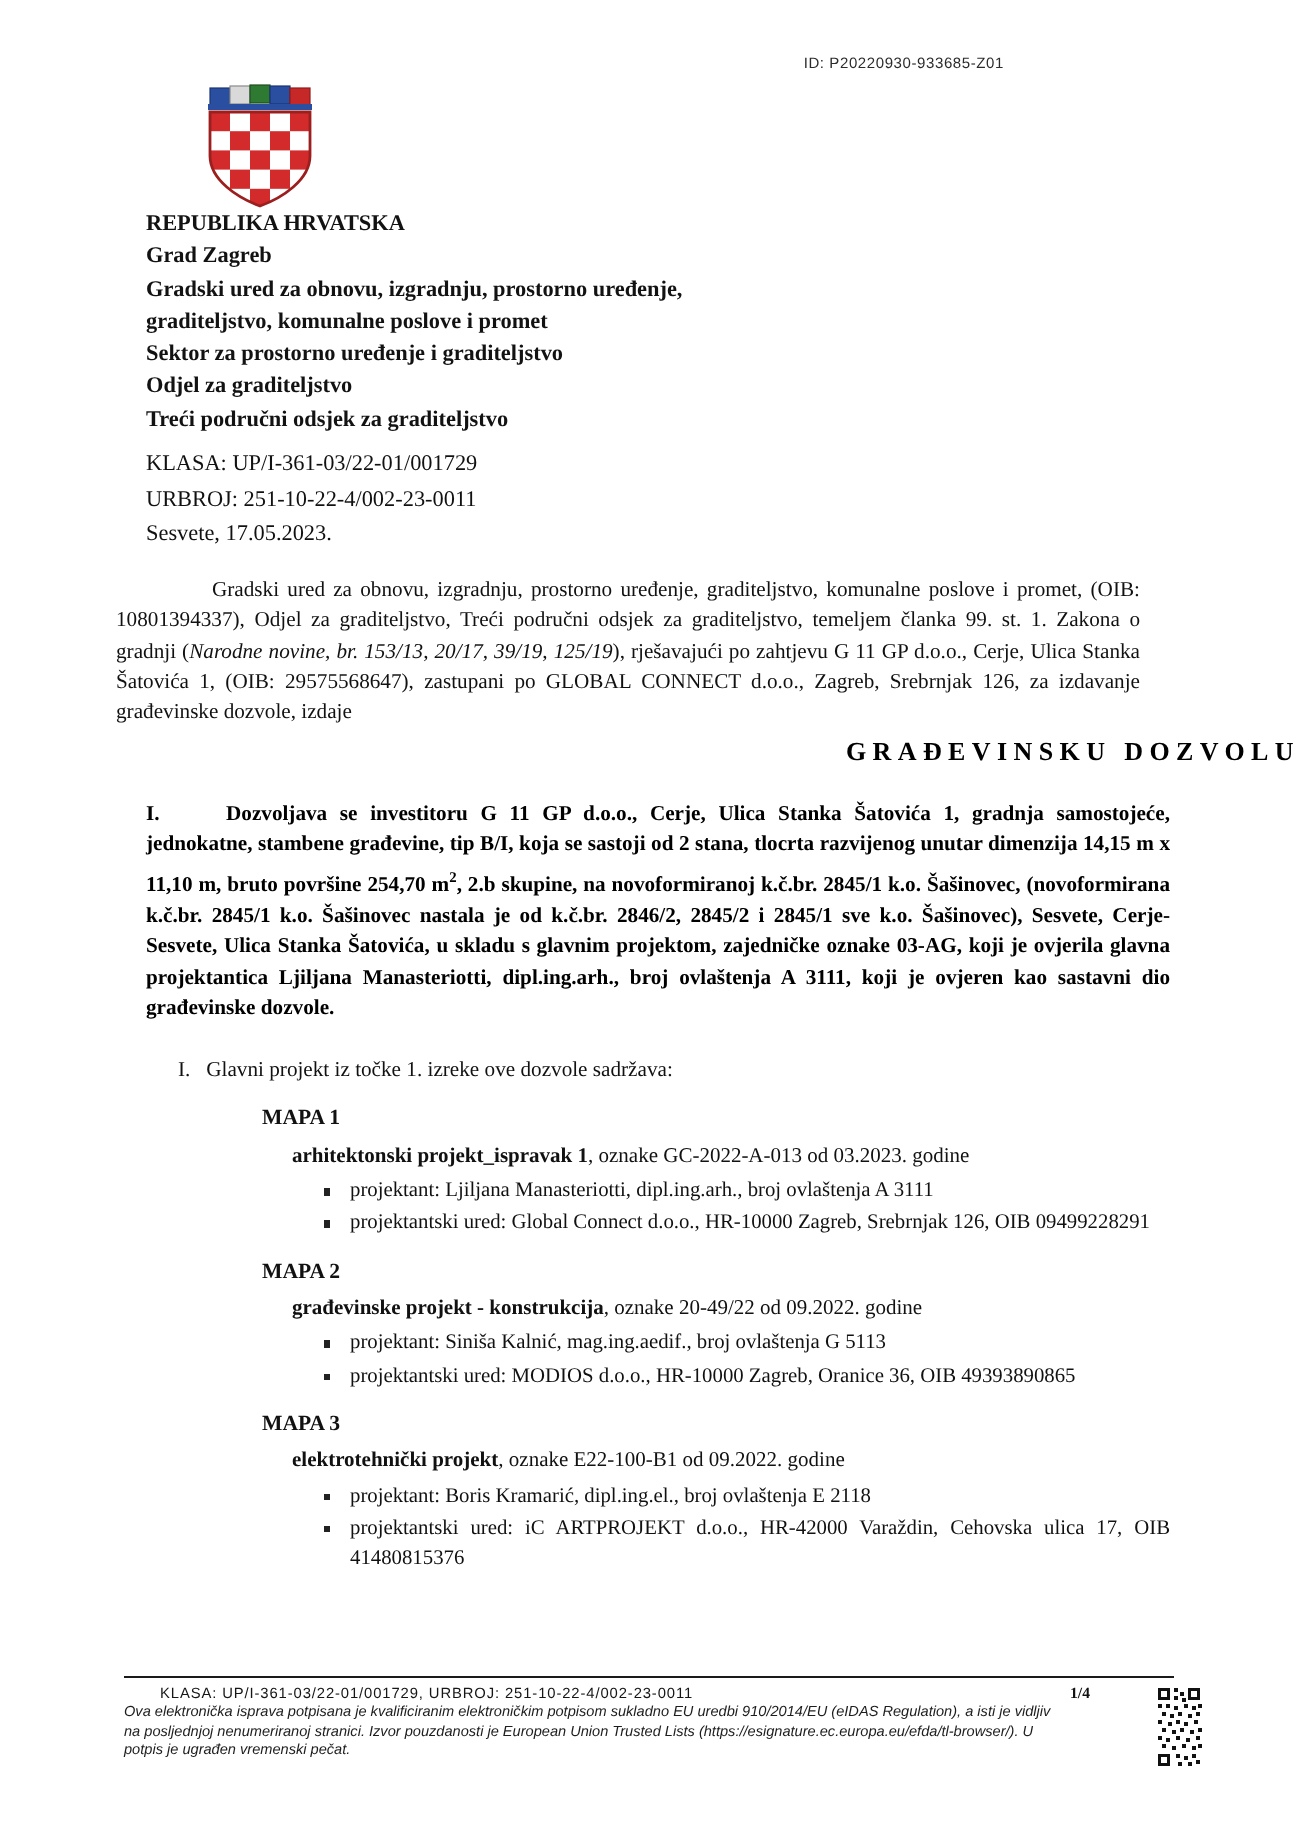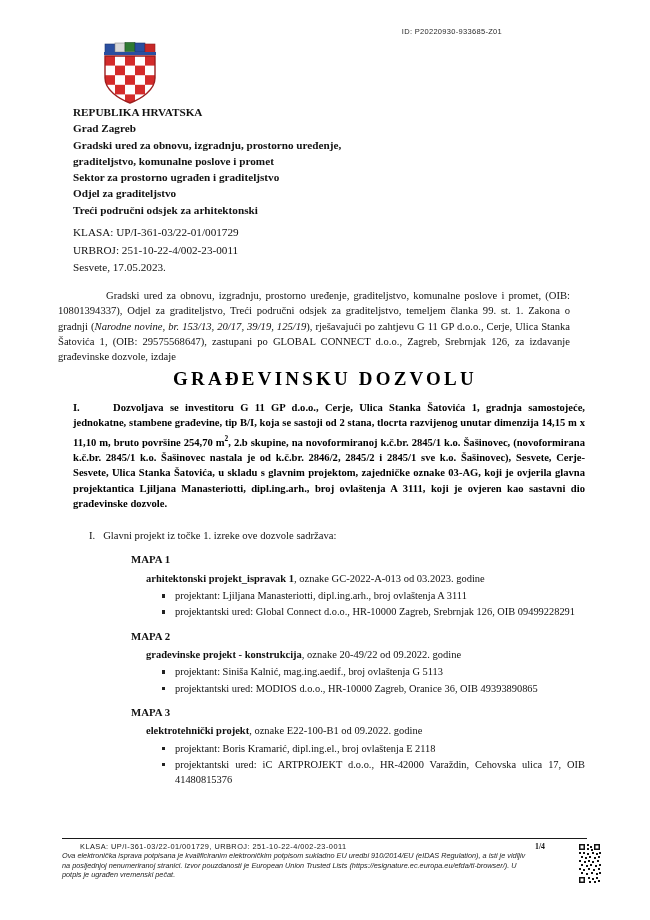--- a/index.html
+++ b/index.html
@@ -75,22 +75,22 @@
     text-indent: 48px;
     color: #111;
   }
   .intro i { font-style: italic; }
   
   .doc-title {
     position: absolute;
     left: 0;
     top: 368px;
     width: 650px;
-    text-align: center;
-    font-size: 19px;
+    text-align: right;
+    font-size: 13px;
     font-weight: bold;
     letter-spacing: 3.2px;
     color: #000;
   }
   
   .article-one {
     position: absolute;
     left: 73px;
     top: 400px;
     width: 512px;
@@ -247,23 +247,23 @@
       </g>
       <path d="M4,14 L54,14 L54,36 C54,48 40,57 29,61 C18,57 4,48 4,36 Z" fill="none" stroke="#9c1f1f" stroke-width="1.4"></path>
     </svg>
   </div>
 
   <div class="header-block">
     <div>REPUBLIKA HRVATSKA</div>
     <div>Grad Zagreb</div>
     <div>Gradski ured za obnovu, izgradnju, prostorno uređenje,</div>
     <div>graditeljstvo, komunalne poslove i promet</div>
-    <div>Sektor za prostorno ugrađen i graditeljstvo</div>
+    <div>Sektor za prostorno uređenje i graditeljstvo</div>
     <div>Odjel za graditeljstvo</div>
-    <div>Treći područni odsjek za arhitektonski</div>
+    <div>Treći područni odsjek za graditeljstvo</div>
   </div>
 
   <div class="klasa-block">
     <div>KLASA: UP/I-361-03/22-01/001729</div>
     <div>URBROJ: 251-10-22-4/002-23-0011</div>
     <div>Sesvete, 17.05.2023.</div>
   </div>
 
   <div class="intro"><span>Gradski ured za obnovu, izgradnju, prostorno uređenje, graditeljstvo, komunalne poslove i promet, (OIB: 10801394337), Odjel za graditeljstvo, Treći područni odsjek za graditeljstvo, temeljem članka 99. st. 1. Zakona o gradnji (</span><i>Narodne novine, br. 153/13, 20/17, 39/19, 125/19</i><span>), rješavajući po zahtjevu G 11 GP d.o.o., Cerje, Ulica Stanka Šatovića 1, (OIB: 29575568647), zastupani po GLOBAL CONNECT d.o.o., Zagreb, Srebrnjak 126, za izdavanje građevinske dozvole, izdaje</span></div>
 

